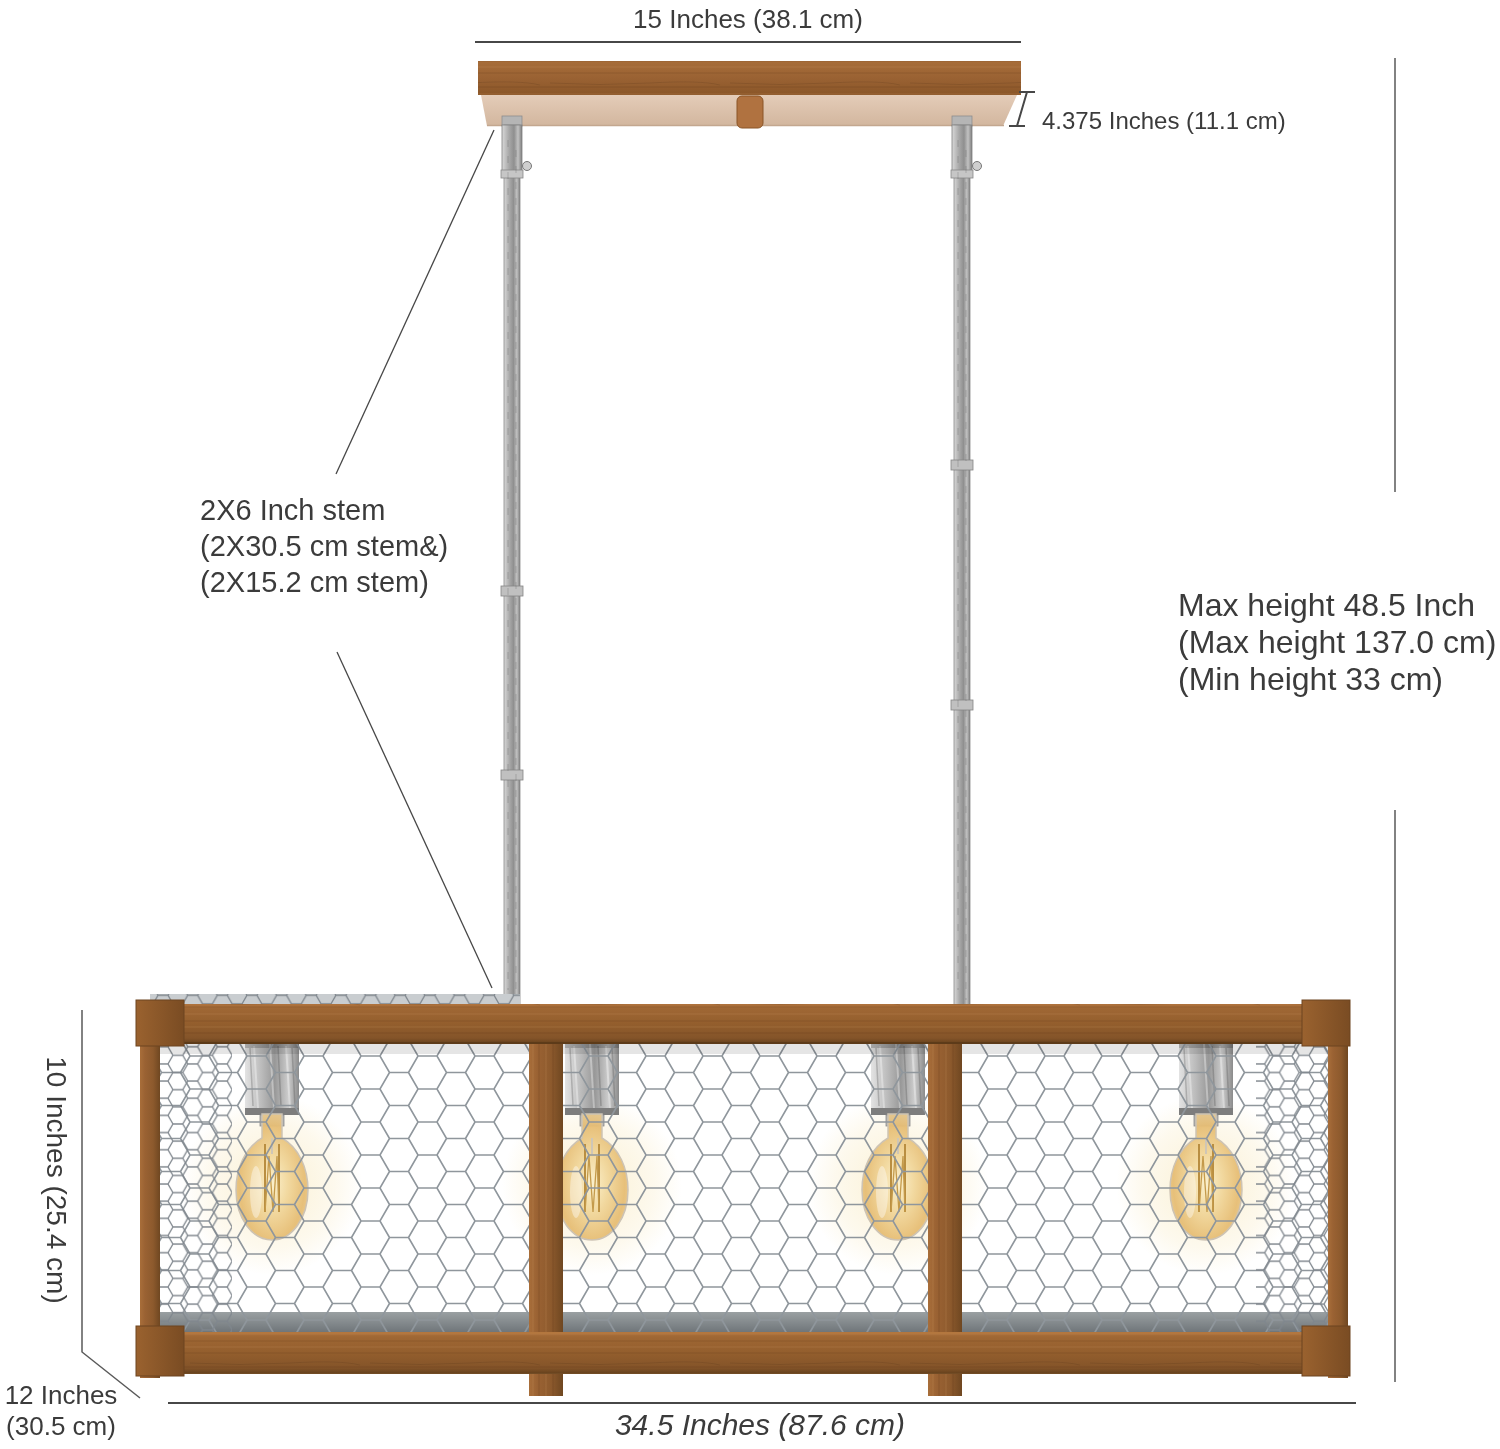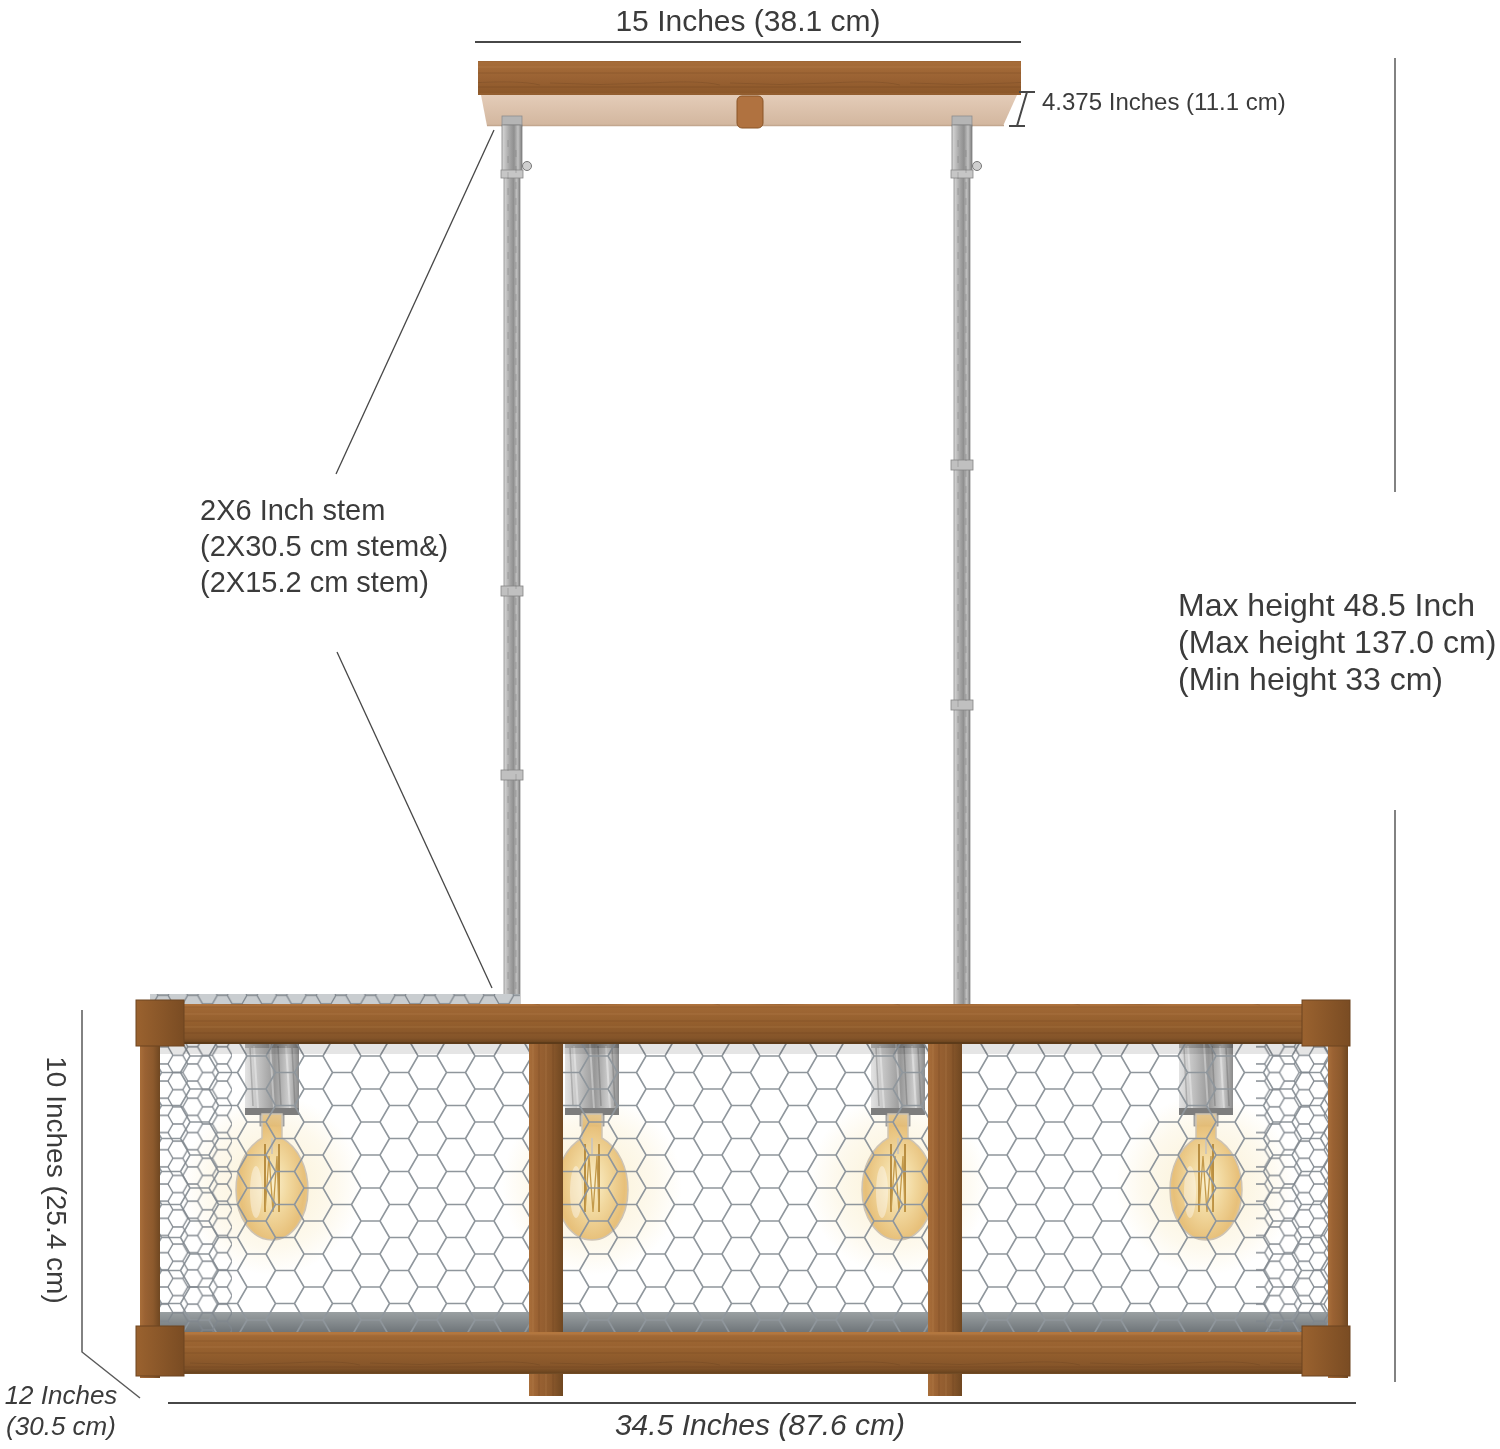--- a/index.html
+++ b/index.html
@@ -3,29 +3,29 @@
 <meta charset="utf-8">
 <style>
   html,body{margin:0;padding:0;background:#fff;}
   #canvas{
     position:relative;width:1500px;height:1449px;background:#ffffff;overflow:hidden;
     font-family:"Liberation Sans","DejaVu Sans",sans-serif;color:#3b3b3b;
   }
   #fixture-svg{position:absolute;left:0;top:0;}
   .label{position:absolute;white-space:nowrap;color:#3b3b3b;}
   .label.center{text-align:center;white-space:normal;}
-  #top-width-label{left:448px;top:4px;width:600px;font-size:30px;text-align:center;}
-  #canopy-height-label{left:1042px;top:88px;font-size:24px;}
+  #top-width-label{left:448px;top:4px;width:600px;font-size:26px;text-align:center;}
+  #canopy-height-label{left:1042px;top:107px;font-size:24px;}
   #stem-note{left:200px;top:492px;font-size:29px;line-height:36px;}
   #height-note{left:1178px;top:587px;font-size:32px;line-height:37px;}
   #cage-height-label{
     left:72px;top:1008px;width:344px;font-size:28px;text-align:center;
     transform:rotate(90deg);transform-origin:top left;white-space:nowrap;
   }
-  #cage-depth-label{left:0px;top:1380px;width:122px;font-size:26px;line-height:31px;text-align:center;font-style:italic;}
+  #cage-depth-label{left:0px;top:1380px;width:122px;font-size:26px;line-height:31px;text-align:center;}
   #bottom-width-label{left:460px;top:1408px;width:600px;font-size:30px;text-align:center;font-style:italic;}
 </style>
 </head>
 <body>
 
 <div id="canvas">
 
   <svg id="fixture-svg" width="1500" height="1449" viewBox="0 0 1500 1449">
     <defs>
       <linearGradient id="railGrad" x1="0" y1="0" x2="0" y2="1">

